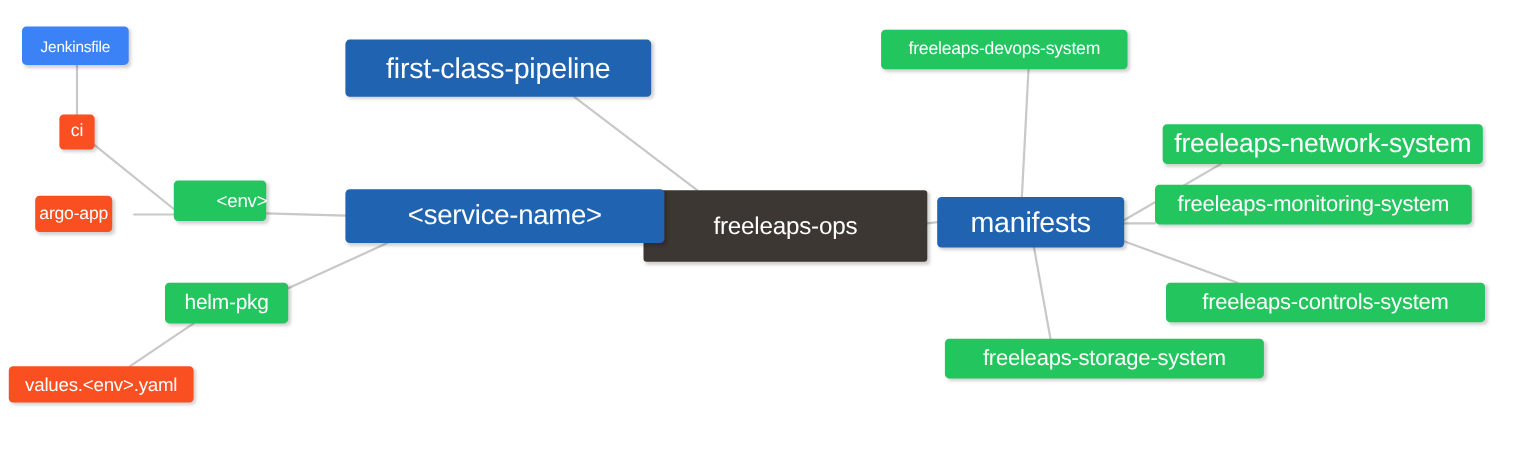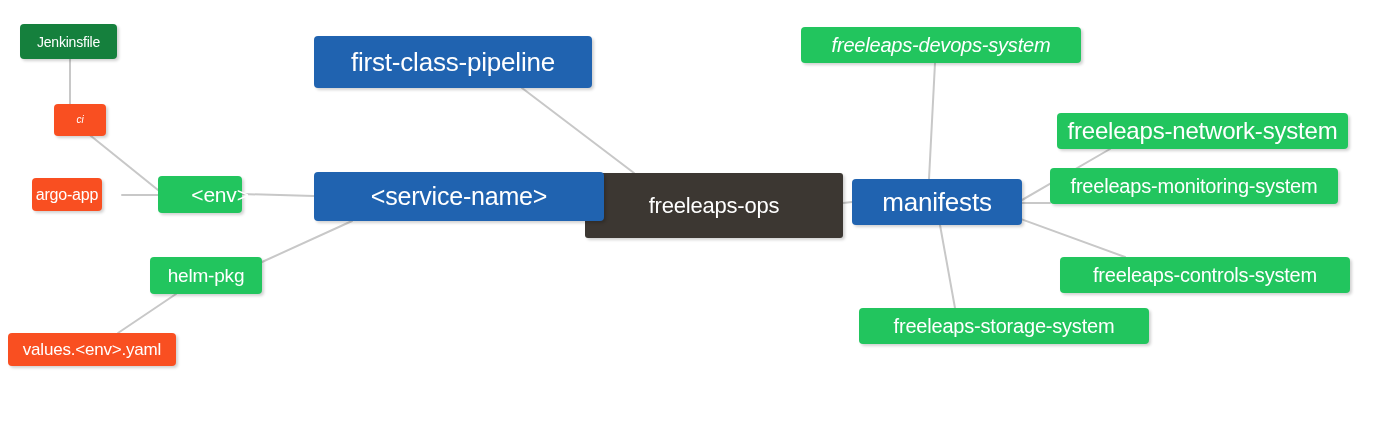--- a/index.html
+++ b/index.html
@@ -39,21 +39,21 @@
     line-height: 1;
     box-shadow: 2px 2px 3px rgba(0,0,0,0.18);
     letter-spacing: -0.2px;
   }
   .node-root {
     background: #3c3732;
     border-radius: 3px;
   }
   .node-blue { background: #2063b0; }
   .node-green { background: #22c55e; }
-  .node-orange { background: #15803d; }
+  .node-orange { background: #3b82f6; }
   .node-red { background: #f94f21; }
 </style>
 </head>
 <body>
 
 <div id="mindmap">
   <svg id="edge-layer" viewBox="0 0 1390 421" width="1390" height="421">
       <line x1="585" y1="205" x2="556" y2="197" stroke="#c8c8c8" stroke-width="2" stroke-linecap="round"></line>
       <line x1="634" y1="173" x2="522" y2="88" stroke="#c8c8c8" stroke-width="2" stroke-linecap="round"></line>
       <line x1="843" y1="203" x2="852" y2="202" stroke="#c8c8c8" stroke-width="2" stroke-linecap="round"></line>
@@ -66,26 +66,26 @@
       <line x1="929" y1="179" x2="935" y2="63" stroke="#c8c8c8" stroke-width="2" stroke-linecap="round"></line>
       <line x1="1010" y1="207" x2="1110" y2="149" stroke="#c8c8c8" stroke-width="2" stroke-linecap="round"></line>
       <line x1="1010" y1="203" x2="1050" y2="203" stroke="#c8c8c8" stroke-width="2" stroke-linecap="round"></line>
       <line x1="1010" y1="215" x2="1125" y2="257" stroke="#c8c8c8" stroke-width="2" stroke-linecap="round"></line>
       <line x1="940" y1="225" x2="955" y2="308" stroke="#c8c8c8" stroke-width="2" stroke-linecap="round"></line>
     </svg>
   <div id="node-layer">
       <div class="node node-root" style="left: 585px; top: 173px; width: 258px; height: 65px; font-size: 22px;">freeleaps-ops</div>
       <div class="node node-blue" style="left: 314px; top: 172px; width: 290px; height: 49px; font-size: 25px;">&lt;service-name&gt;</div>
       <div class="node node-blue" style="left: 314px; top: 36px; width: 278px; height: 52px; font-size: 26px;">first-class-pipeline</div>
-      <div class="node node-green" style="left: 158px; top: 176px; width: 84px; height: 37px; font-size: 21px; padding-left: 40px;">&lt;env&gt;</div>
-      <div class="node node-red" style="left: 54px; top: 104px; width: 52px; height: 32px; font-size: 10px; font-style: italic;">ci</div>
+      <div class="node node-green" style="left: 158px; top: 164px; width: 84px; height: 37px; font-size: 17px; padding-left: 40px;">&lt;env&gt;</div>
+      <div class="node node-red" style="left: 54px; top: 104px; width: 32px; height: 32px; font-size: 16px;">ci</div>
       <div class="node node-orange" style="left: 20px; top: 24px; width: 97px; height: 35px; font-size: 14px;">Jenkinsfile</div>
       <div class="node node-red" style="left: 32px; top: 178px; width: 70px; height: 33px; font-size: 16px;">argo-app</div>
       <div class="node node-green" style="left: 150px; top: 257px; width: 112px; height: 37px; font-size: 19px;">helm-pkg</div>
       <div class="node node-red" style="left: 8px; top: 333px; width: 168px; height: 33px; font-size: 17px;">values.&lt;env&gt;.yaml</div>
       <div class="node node-blue" style="left: 852px; top: 179px; width: 170px; height: 46px; font-size: 26px;">manifests</div>
-      <div class="node node-green" style="left: 801px; top: 27px; width: 280px; height: 36px; font-size: 20px; font-style: italic;">freeleaps-devops-system</div>
+      <div class="node node-green" style="left: 801px; top: 27px; width: 224px; height: 36px; font-size: 16px;">freeleaps-devops-system</div>
       <div class="node node-green" style="left: 1057px; top: 113px; width: 291px; height: 36px; font-size: 24px;">freeleaps-network-system</div>
       <div class="node node-green" style="left: 1050px; top: 168px; width: 288px; height: 36px; font-size: 20px;">freeleaps-monitoring-system</div>
       <div class="node node-green" style="left: 1060px; top: 257px; width: 290px; height: 36px; font-size: 20px;">freeleaps-controls-system</div>
       <div class="node node-green" style="left: 815px; top: 308px; width: 290px; height: 36px; font-size: 20px; margin-left: 44px;">freeleaps-storage-system</div>
     </div>
 </div>
 
 </body></html>

